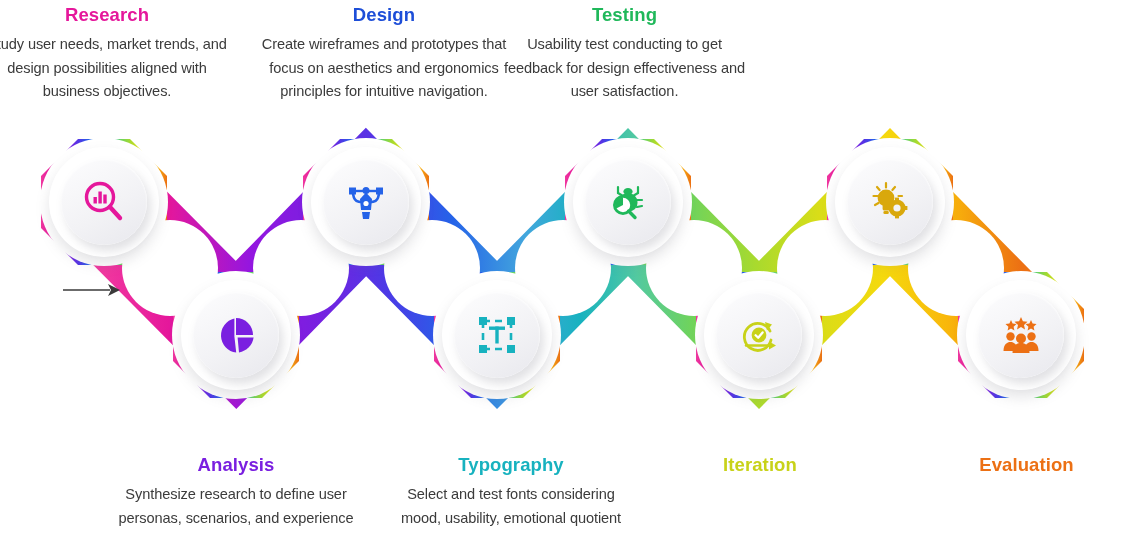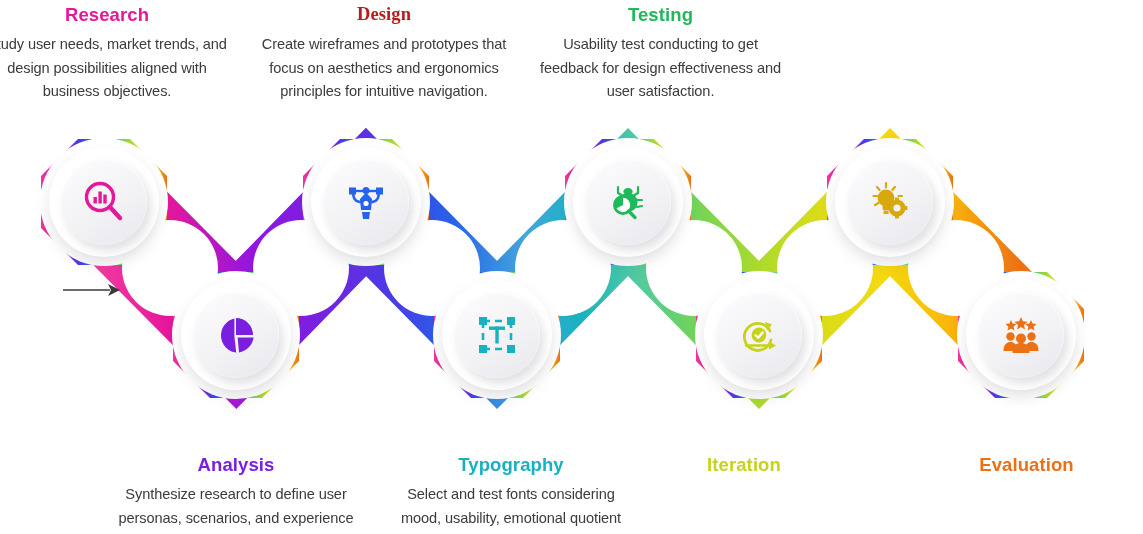--- a/index.html
+++ b/index.html
@@ -164,41 +164,41 @@
     <line x1="1" y1="10" x2="48" y2="10" stroke="#3a3a3a" stroke-width="1.6"></line>
     <polygon points="46,4 58,10 46,16 49,10" fill="#3a3a3a"></polygon>
   </svg>
 
   <div class="text-block text-top" style="left:-18px;">
     <div class="step-title" style="color: rgb(229, 23, 155);">Research</div>
     <div class="step-desc">Study user needs, market trends, and design possibilities aligned with business objectives.</div>
   </div>
 
   <div class="text-block text-top" style="left:251px;width:266px;">
-    <div class="step-title" style="color: #b91c1c; font-family: Liberation Serif, serif;">Design</div>
+    <div class="step-title" style="color: #1d4ed8;">Design</div>
     <div class="step-desc">Create wireframes and prototypes that focus on aesthetics and ergonomics principles for intuitive navigation.</div>
   </div>
 
-  <div class="text-block text-top" style="left:537px;width:247px;">
+  <div class="text-block text-top" style="left:501px;width:247px;">
     <div class="step-title" style="color: rgb(31, 184, 90);">Testing</div>
     <div class="step-desc">Usability test conducting to get feedback for design effectiveness and user satisfaction.</div>
   </div>
 
 
   <div class="text-block text-bot" style="left:113px;width:246px;">
     <div class="step-title" style="color: rgb(122, 31, 224);">Analysis</div>
     <div class="step-desc">Synthesize research to define user personas, scenarios, and experience goals based on psychology.</div>
   </div>
 
   <div class="text-block text-bot" style="left:398px;width:226px;">
     <div class="step-title" style="color: rgb(23, 178, 191);">Typography</div>
     <div class="step-desc">Select and test fonts considering mood, usability, emotional quotient to align with design principles.</div>
   </div>
 
-  <div class="text-block text-bot" style="left:624px;width:240px;">
+  <div class="text-block text-bot" style="left:640px;width:240px;">
     <div class="step-title" style="color: rgb(200, 210, 25);">Iteration</div>
   </div>
 
   <div class="text-block text-bot" style="left:902px;width:249px;">
     <div class="step-title" style="color: rgb(236, 112, 20);">Evaluation</div>
   </div>
 
   <div class="node" style="left:49px;top:147px;">
     <div class="node-inner">
       <svg width="48" height="48" viewBox="0 0 48 48">

